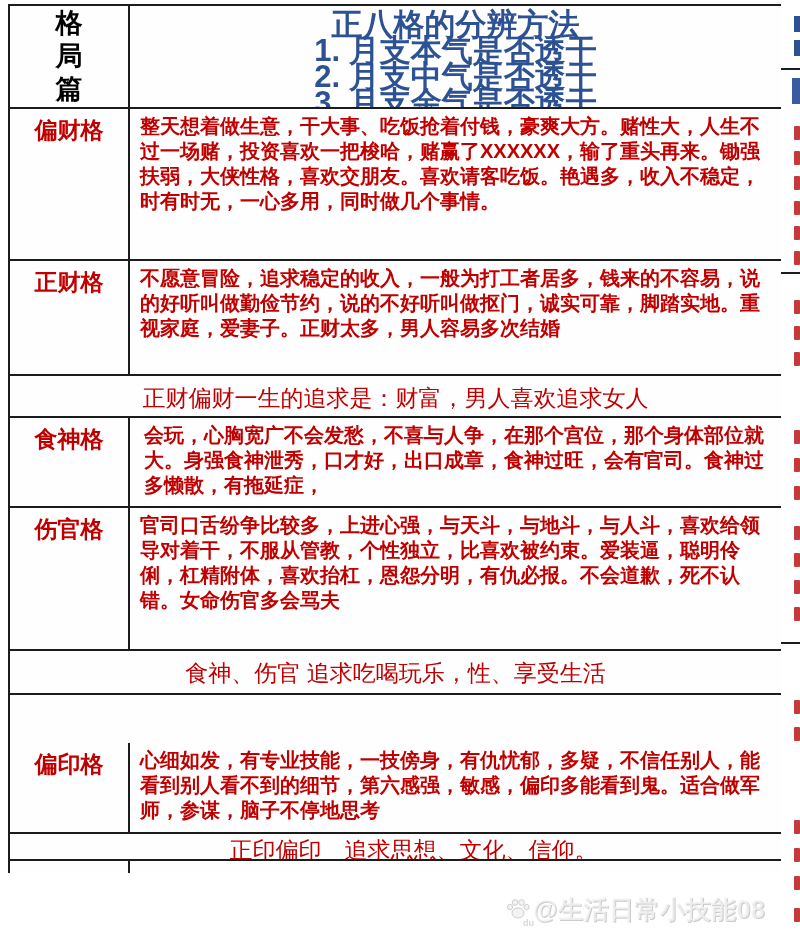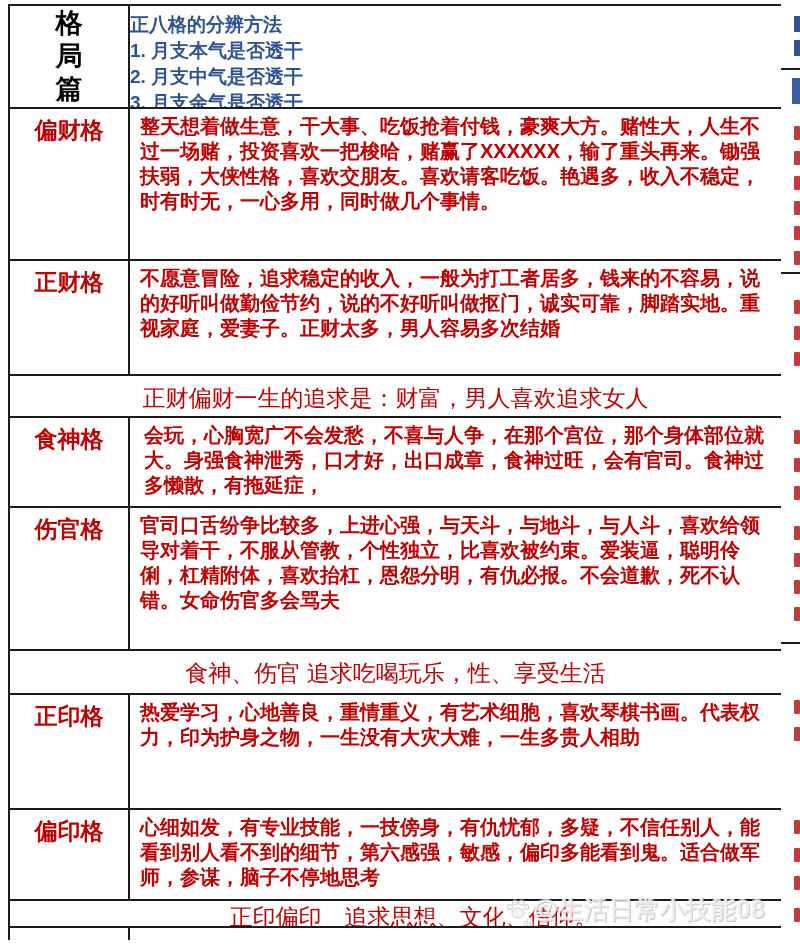--- a/index.html
+++ b/index.html
@@ -32,22 +32,22 @@
   }
   
   .chapter-cell{
     width:120px;flex:0 0 120px;border-right:2px solid #1c1c1c;
     display:flex;align-items:center;justify-content:center;
     color:#000;font-weight:700;font-size:27px;line-height:33px;
     box-sizing:border-box;
   }
   .chapter-cell .stack{width:30px;word-break:break-all;text-align:center;}
   .method-cell{
-    flex:1;color:#2d5293;font-weight:700;font-size:19px;line-height:26px;
-    padding-top:6px;box-sizing:border-box;overflow:hidden;
+    flex:1;color:#2d5293;font-weight:700;font-size:31px;line-height:26px;
+    text-align:center;padding-top:6px;box-sizing:border-box;overflow:hidden;
   }
   .method-cell .m-line{white-space:nowrap;}
   
   .watermark{
     position:absolute;left:505px;top:889px;width:300px;height:40px;
     display:flex;align-items:center;pointer-events:none;z-index:5;
   }
   .watermark .handle{
     color:rgba(244,244,244,0.78);font-weight:700;font-size:25px;
     letter-spacing:0.5px;white-space:nowrap;
@@ -97,25 +97,21 @@
       <div class="label-cell">食神格</div>
       <div class="content-cell" style="text-align: left; padding: 5px 14px 0px;">会玩，心胸宽广不会发愁，不喜与人争，在那个宫位，那个身体部位就大。身强食神泄秀，口才好，出口成章，食神过旺，会有官司。食神过多懒散，有拖延症，</div>
     </div>
     <div class="row" style="height: 141px;">
       <div class="label-cell">伤官格</div>
       <div class="content-cell">官司口舌纷争比较多，上进心强，与天斗，与地斗，与人斗，喜欢给领导对着干，不服从管教，个性独立，比喜欢被约束。爱装逼，聪明伶俐，杠精附体，喜欢抬杠，恩怨分明，有仇必报。不会道歉，死不认错。女命伤官多会骂夫</div>
     </div>
     <div class="row" style="height: 42px;">
       <div class="summary-cell">食神、伤官  追求吃喝玩乐，性、享受生活</div>
     </div>
-    <div class="row" style="height: 113px;">
-      <div class="label-cell">正印格</div>
-      <div class="content-cell">热爱学习，心地善良，重情重义，有艺术细胞，喜欢琴棋书画。代表权力，印为护身之物，一生没有大灾大难，一生多贵人相助</div>
-    </div>
-    <div class="row" style="height: 89px;">
+    <div class="row" style="height: 89px; margin-top: 48px;">
       <div class="label-cell">偏印格</div>
       <div class="content-cell">心细如发，有专业技能，一技傍身，有仇忧郁，多疑，不信任别人，能看到别人看不到的细节，第六感强，敏感，偏印多能看到鬼。适合做军师，参谋，脑子不停地思考</div>
     </div>
     <div class="row" style="height: 25px;">
       <div class="summary-cell" style="padding-top: 1px; margin-left: 36px;">正印偏印　追求思想、文化、信仰。</div>
     </div>
     <div class="row" style="height: 12px;">
       <div class="label-cell"></div>
       <div class="content-cell"></div>
     </div>

